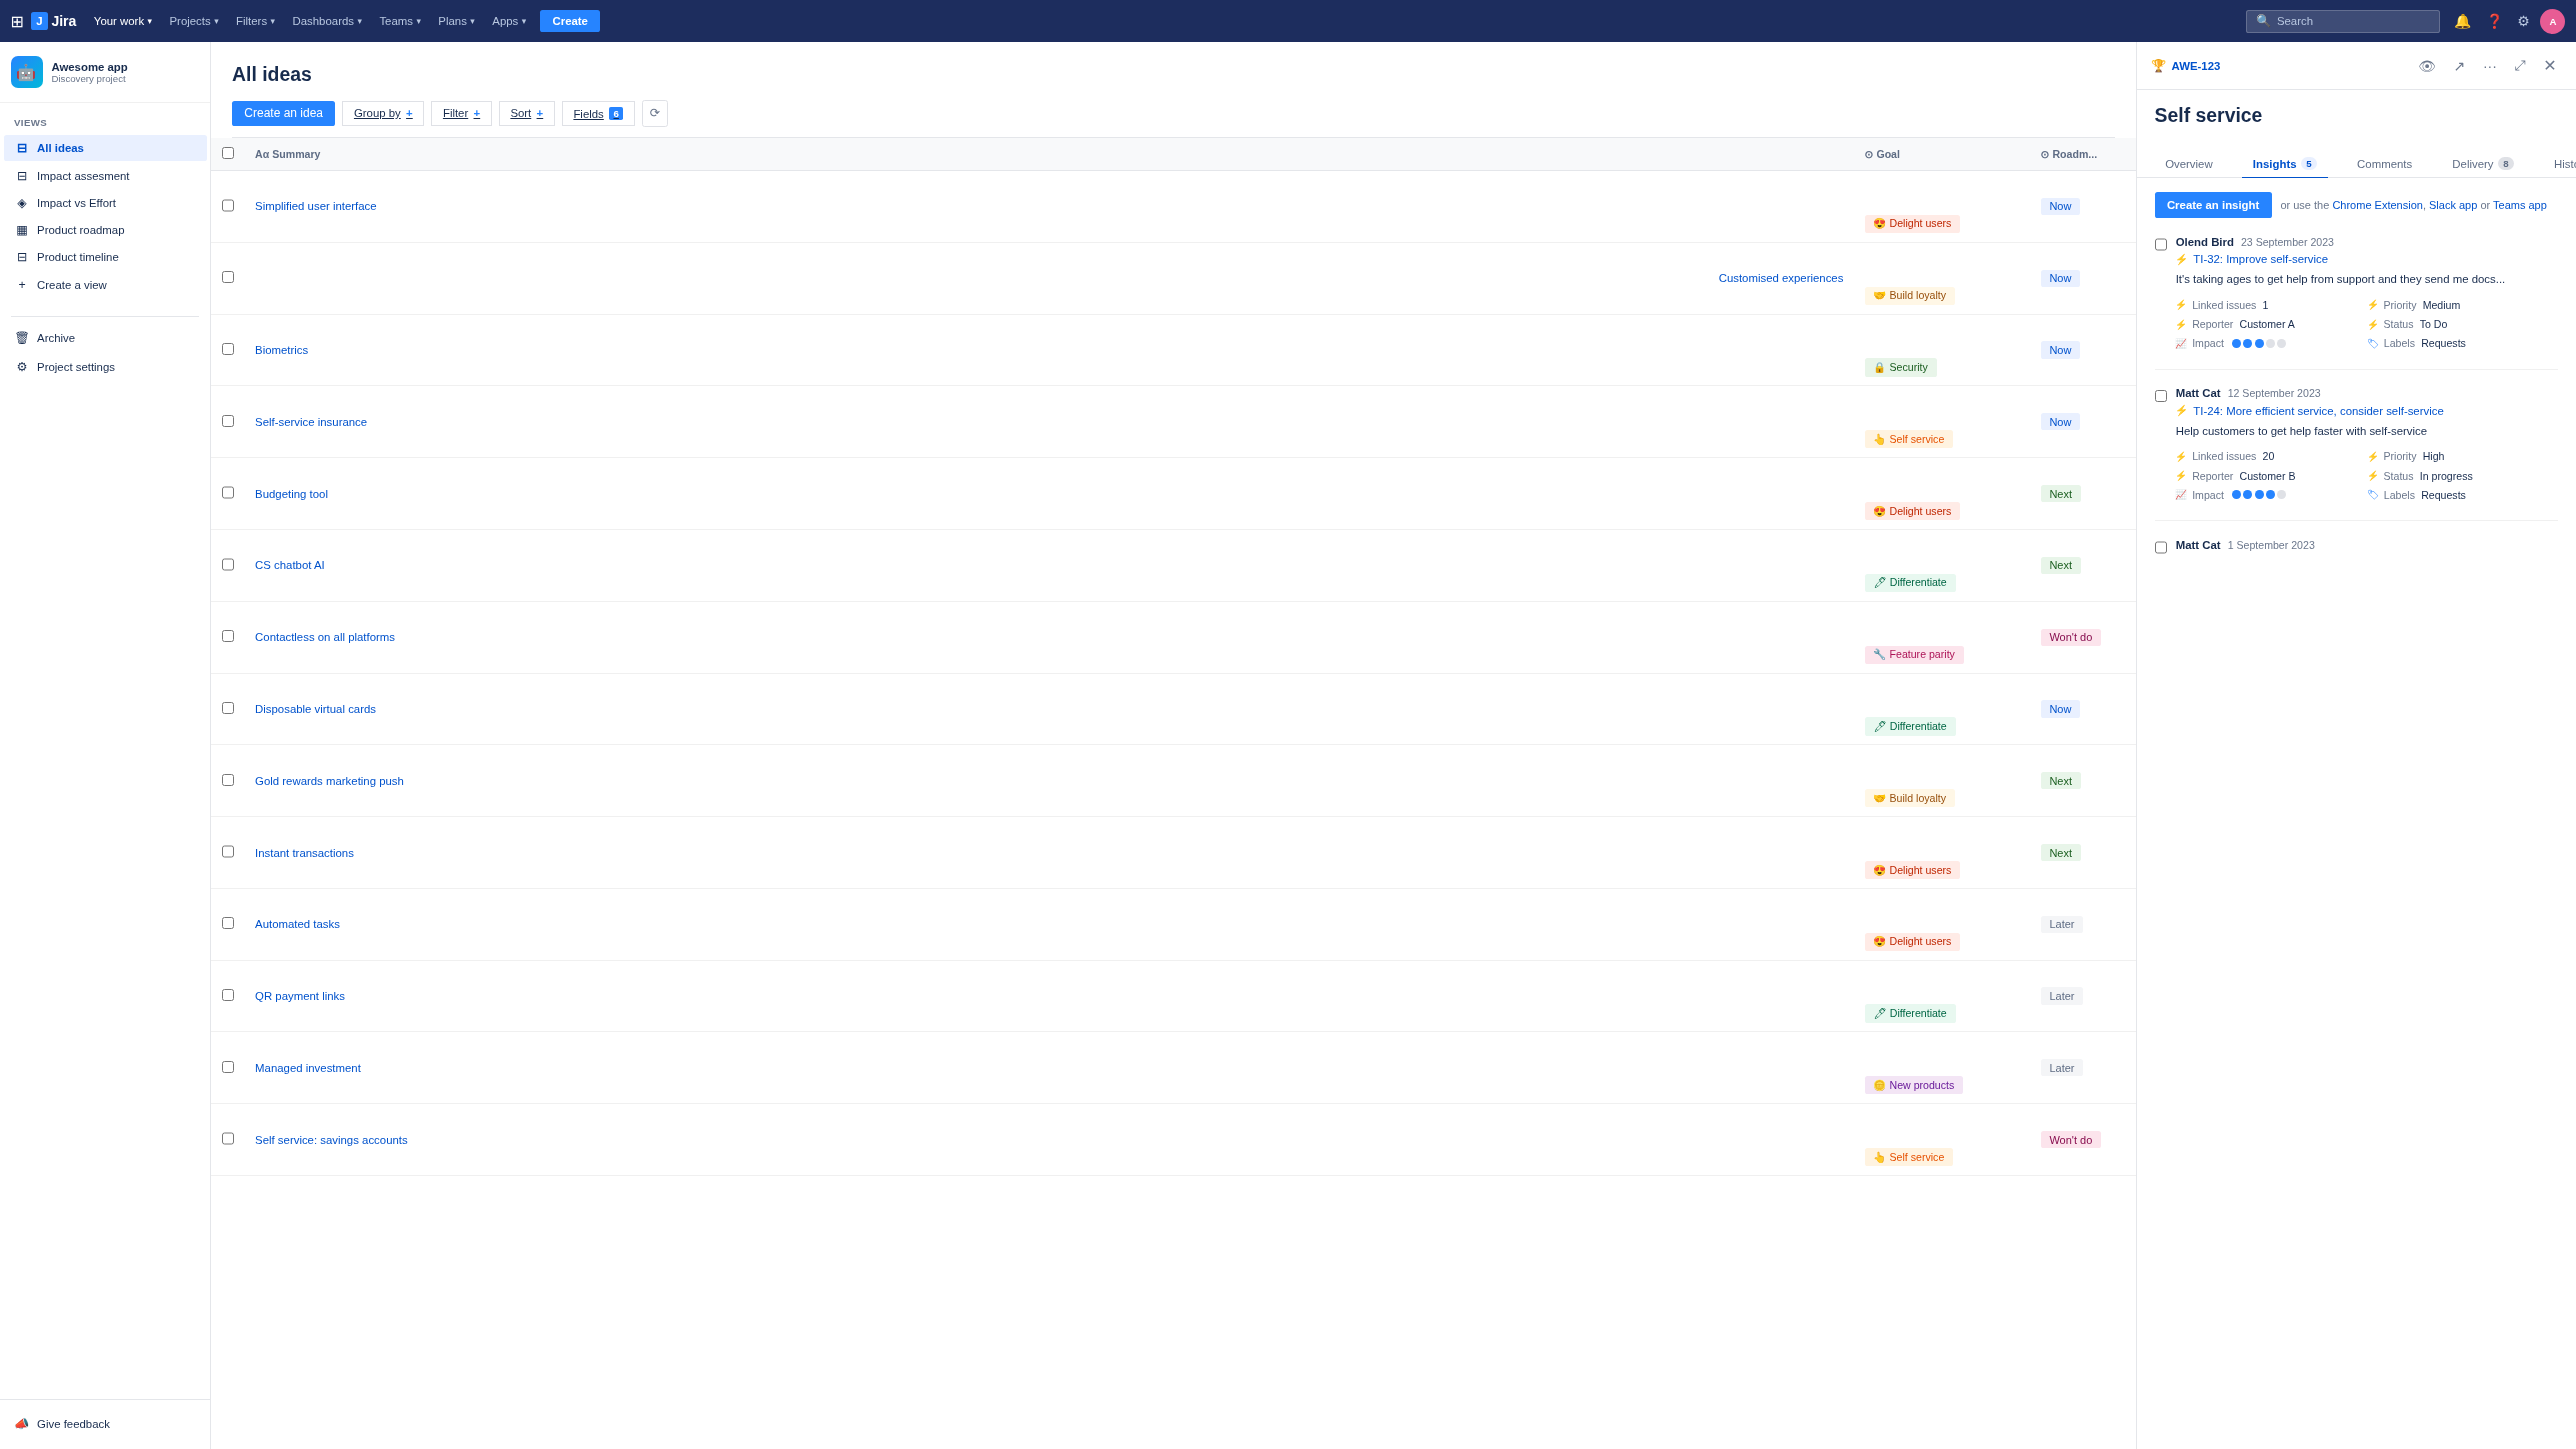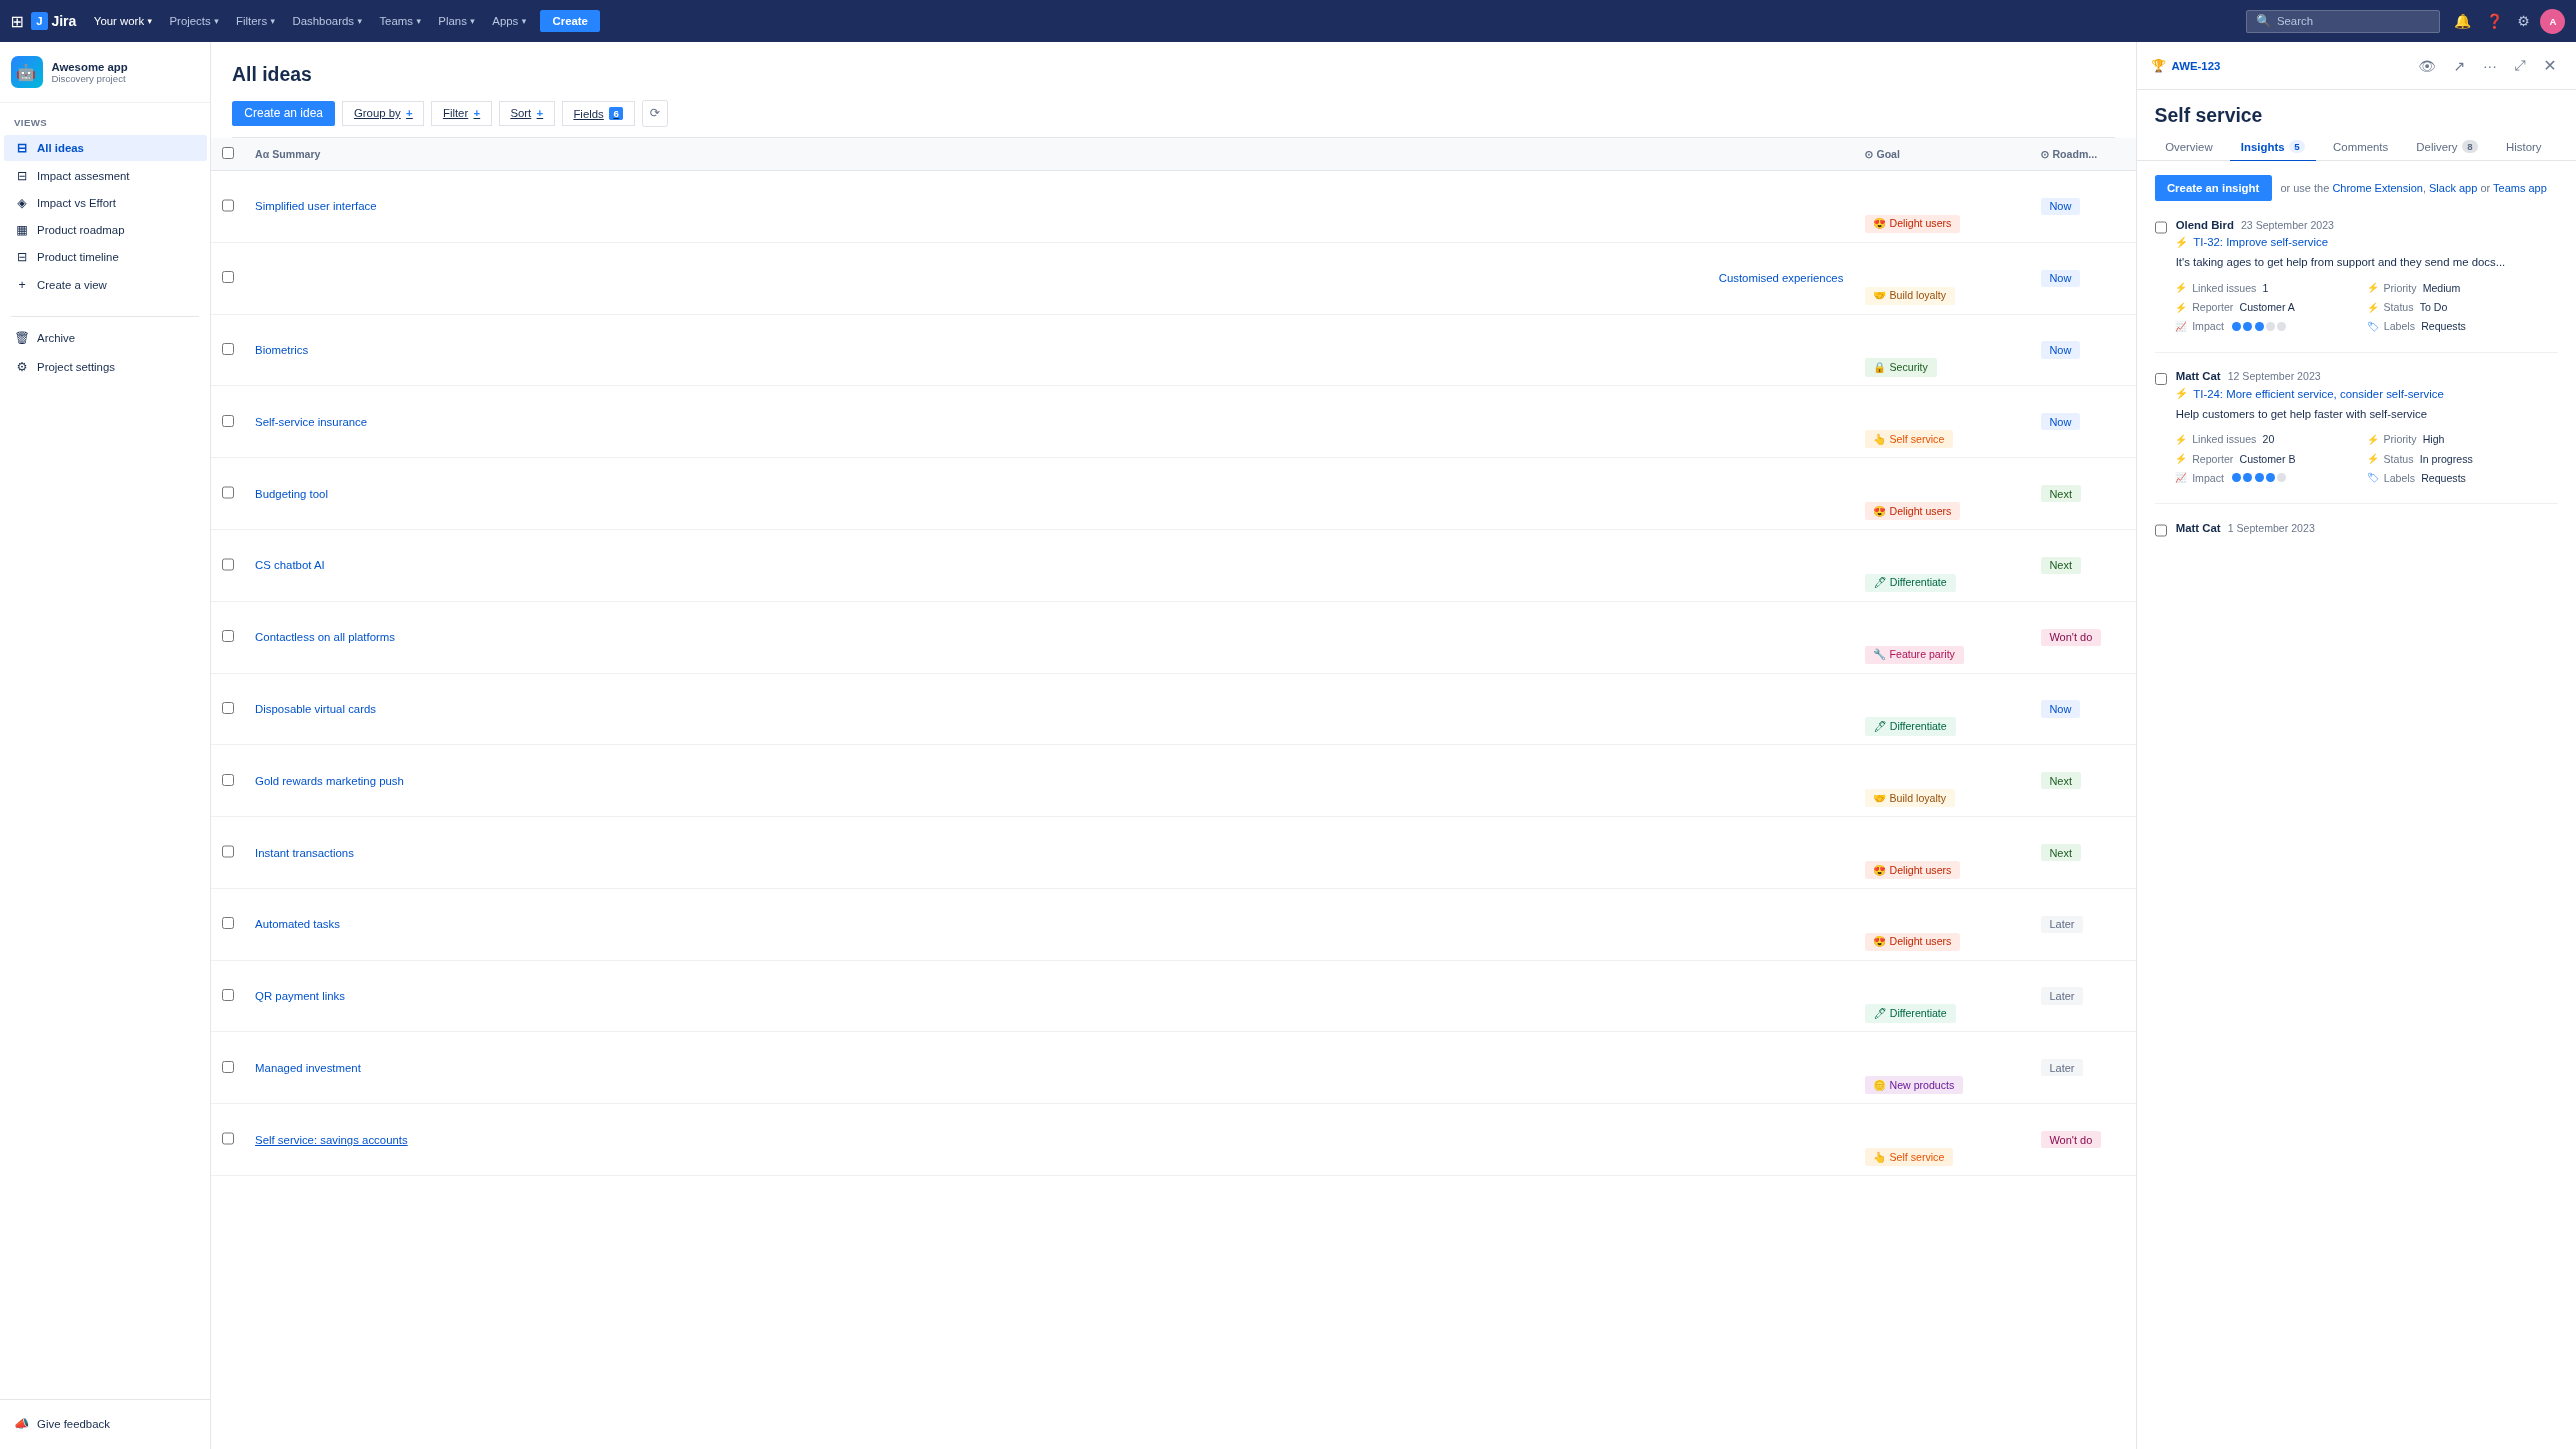--- a/index.html
+++ b/index.html
@@ -79,21 +79,21 @@
     .roadmap-wontdo { background: #fce4ec; color: #880e4f; }
 
     
     .right-panel { width: 440px; border-left: 0.9px solid #e4e6ea; background: white; display: flex; flex-direction: column; flex-shrink: 0; overflow: hidden; }
     .panel-topbar { display: flex; align-items: center; padding: 10.6px 14px; border-bottom: 0.9px solid #e4e6ea; gap: 7px; }
     .panel-issue-key { display: flex; align-items: center; gap: 5.3px; font-size: 11.4px; font-weight: 600; color: #0052cc; }
     .panel-issue-icon { color: #e5a000; font-size: 12.3px; }
     .panel-actions { margin-left: auto; display: flex; gap: 7px; }
     .panel-action-btn { background: none; border: none; color: #6b778c; font-size: 14px; cursor: pointer; padding: 3.5px 5.3px; border-radius: 2.6px; }
     .panel-title { font-size: 19.4px; font-weight: 700; padding: 14px 17.6px 0; color: #172b4d; }
-    .panel-tabs { display: flex; padding: 0 17.6px; border-bottom: 0.9px solid #e4e6ea; margin-top: 6px; gap: 7px; }
+    .panel-tabs { display: flex; padding: 0 17.6px; border-bottom: 0.9px solid #e4e6ea; margin-top: 23px; gap: 19px; }
     .panel-tab { padding: 7px 10.6px; font-size: 11.4px; color: #5e6c84; cursor: pointer; border-bottom: 1.8px solid transparent; margin-bottom: -0.9px; display: flex; align-items: center; gap: 4.4px; }
     .panel-tab.active { color: #0052cc; border-bottom-color: #0052cc; font-weight: 600; }
     .tab-badge { background: #e9f0ff; color: #0052cc; border-radius: 8.8px; padding: 0.9px 5.3px; font-size: 9.7px; font-weight: 700; }
     .tab-badge-gray { background: #dfe1e6; color: #5e6c84; border-radius: 8.8px; padding: 0.9px 5.3px; font-size: 9.7px; font-weight: 700; }
     .panel-body { flex: 1; overflow-y: auto; padding: 14px 17.6px; }
     .insight-create-row { display: flex; align-items: center; gap: 8.8px; margin-bottom: 17.6px; flex-wrap: wrap; }
     .btn-create-insight { background: #2684ff; color: white; border: none; padding: 7px 12.3px; border-radius: 2.6px; font-size: 11.4px; font-weight: 600; cursor: pointer; white-space: nowrap; }
     .insight-create-text { font-size: 11px; color: #6b778c; }
     .insight-create-text a { color: #0052cc; text-decoration: none; }
     .insight-card { display: flex; gap: 8.8px; margin-bottom: 17.6px; padding-bottom: 17.6px; border-bottom: 0.9px solid #f0f0f0; }
@@ -346,21 +346,21 @@
               <td class="col-roadmap"><span class="roadmap-badge roadmap-later">Later</span></td>
             </tr>
             <tr>
               <td class="col-check"><input type="checkbox" style=""></td>
               <td class="col-summary" style="cursor: pointer; color: rgb(0, 82, 204);">Managed investment</td>
               <td class="col-goal"><span class="goal-badge goal-newproducts">🪙 New products</span></td>
               <td class="col-roadmap"><span class="roadmap-badge roadmap-later">Later</span></td>
             </tr>
             <tr>
               <td class="col-check"><input type="checkbox" style=""></td>
-              <td class="col-summary" style="cursor: pointer; color: rgb(0, 82, 204); text-decoration: underline;">Self service: savings accounts</td>
+              <td class="col-summary" style="cursor: pointer; color: rgb(0, 82, 204);">Self service: savings accounts</td>
               <td class="col-goal"><span class="goal-badge goal-selfservice">👆 Self service</span></td>
               <td class="col-roadmap"><span class="roadmap-badge roadmap-wontdo">Won't do</span></td>
             </tr>
           </tbody>
       </table>
     </div>
   </div>
 
   <div class="right-panel">
     <div class="panel-topbar">

